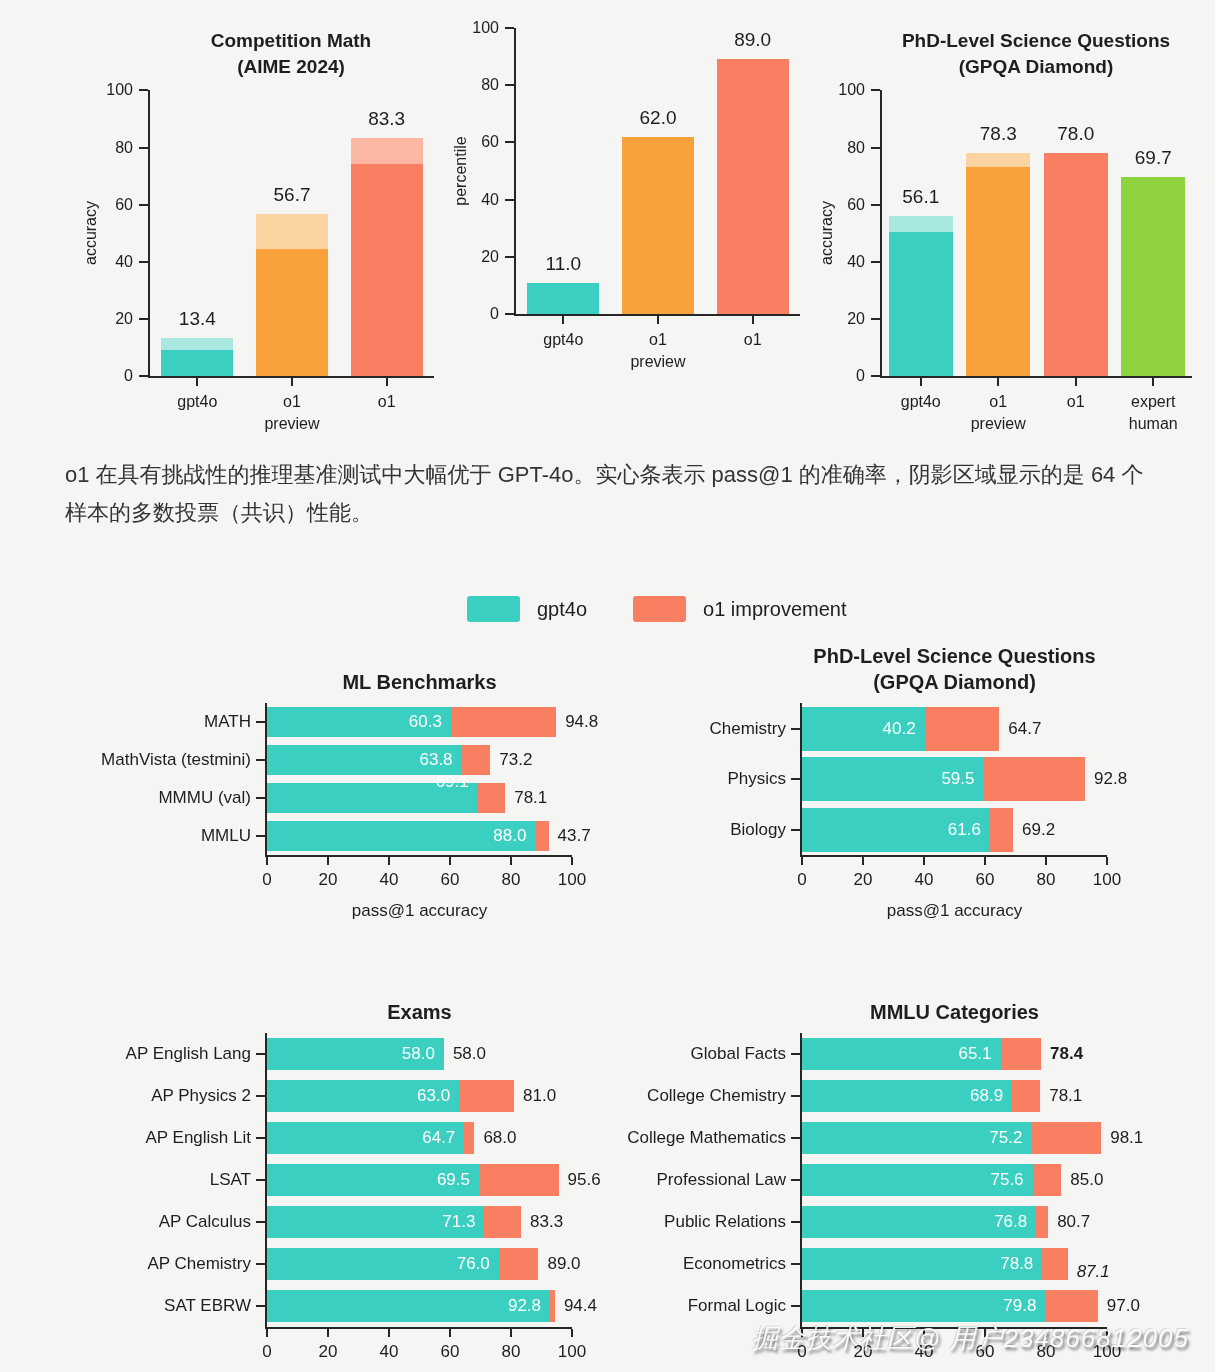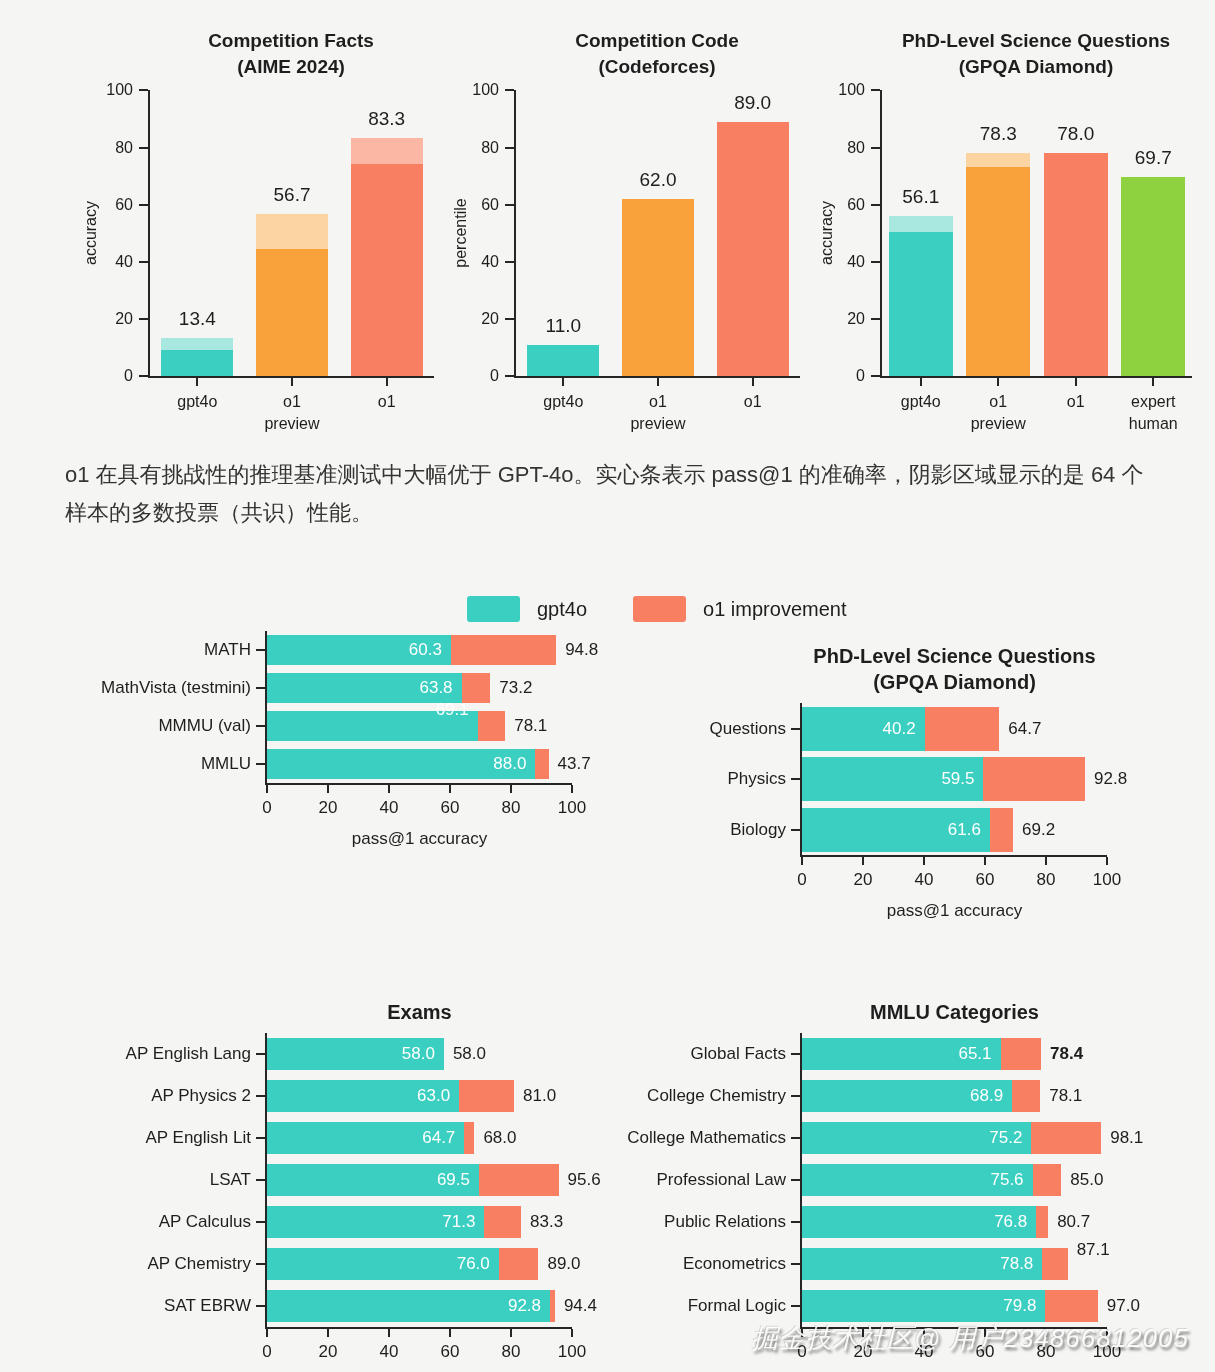--- a/index.html
+++ b/index.html
@@ -65,21 +65,21 @@
     white-space:nowrap;
     font-style:italic;
   }
 </style>
 </head>
 <body>
 
 <div class="top-row">
   <div class="vchart" id="vchart-0" style="width: 356px;">
       <div class="vc-title" style="margin-left: 70px; width: 286px;">
-        <div>Competition Facts</div>
+        <div>Competition Math</div>
         <div>(AIME 2024)</div>
       </div>
       <div class="vc-stage" style="height: 348px;">
         <div class="plot-area" style="left: 70px; top: 0px; width: 286px; height: 288px;">
           <div style="position: absolute; left: 11.3333px; bottom: 0px; width: 72px; height: 38.324px; background: rgb(169, 232, 225);">
             <div style="position: absolute; left: 0px; right: 0px; bottom: 0px; height: 26.598px; background: rgb(59, 207, 193);"></div>
           </div>
           <div class="bar-value-label" style="position: absolute; left: 47.3333px; bottom: 46.324px; transform: translateX(-50%);">13.4</div>
           <div style="position: absolute; left: 106px; bottom: 0px; width: 72px; height: 162.162px; background: rgb(251, 212, 162);">
             <div style="position: absolute; left: 0px; right: 0px; bottom: 0px; height: 127.556px; background: rgb(249, 162, 59);"></div>
@@ -106,24 +106,20 @@
         <div class="tick-mark" style="left: 118.333px; top: 288px; width: 2px; height: 8px;"></div>
         <div class="x-tick-label" style="position: absolute; left: 119.333px; top: 301px; transform: translateX(-50%); text-align: center;">gpt4o</div>
         <div class="tick-mark" style="left: 213px; top: 288px; width: 2px; height: 8px;"></div>
         <div class="x-tick-label" style="position: absolute; left: 214px; top: 301px; transform: translateX(-50%); text-align: center;">o1
 preview</div>
         <div class="tick-mark" style="left: 307.667px; top: 288px; width: 2px; height: 8px;"></div>
         <div class="x-tick-label" style="position: absolute; left: 308.667px; top: 301px; transform: translateX(-50%); text-align: center;">o1</div>
       </div>
     </div>
   <div class="vchart" id="vchart-1" style="width: 352px;">
-      <div class="vc-title" style="margin-left: 66px; width: 286px;">
-        <div>Competition Code</div>
-        <div>(Codeforces)</div>
-      </div>
       <div class="vc-stage" style="height: 348px;">
         <div class="plot-area" style="left: 66px; top: 0px; width: 286px; height: 288px;">
           <div style="position: absolute; left: 11.3333px; bottom: 0px; width: 72px; height: 31.46px; background: rgb(59, 207, 193);">
             <div style="position: absolute; left: 0px; right: 0px; bottom: 0px; height: 31.46px; background: rgb(59, 207, 193);"></div>
           </div>
           <div class="bar-value-label" style="position: absolute; left: 47.3333px; bottom: 39.46px; transform: translateX(-50%);">11.0</div>
           <div style="position: absolute; left: 106px; bottom: 0px; width: 72px; height: 177.32px; background: rgb(249, 162, 59);">
             <div style="position: absolute; left: 0px; right: 0px; bottom: 0px; height: 177.32px; background: rgb(249, 162, 59);"></div>
           </div>
           <div class="bar-value-label" style="position: absolute; left: 142px; bottom: 185.32px; transform: translateX(-50%);">62.0</div>
@@ -209,20 +205,23 @@
 
 <div class="legend">
   <span class="swatch" id="legend-swatch-0" style="background: rgb(59, 207, 193);"></span>
   <span class="legend-label">gpt4o</span>
   <span class="swatch group-gap" id="legend-swatch-1" style="background: rgb(248, 127, 97);"></span>
   <span class="legend-label">o1 improvement</span>
 </div>
 
 <div class="grid">
   <div class="hchart" id="hchart-3" style="width: 545px;">
+      <div class="hc-title" style="margin-left: 202px; width: 305px;">
+        <div>ML Benchmarks</div>
+      </div>
       <div class="hc-stage" style="height: 232px;">
         <div class="plot-area" style="left: 200px; top: 0px; width: 307px; height: 154px;">
           <div style="position: absolute; left: 0px; top: 4px; width: 183.915px; height: 30px; background: rgb(59, 207, 193);"></div>
           <div style="position: absolute; left: 183.915px; top: 4px; width: 105.225px; height: 30px; background: rgb(248, 127, 97);"></div>
           <div class="hbar-inside" style="left: 0px; width: 174.915px; top: 9px;">60.3</div>
           <div class="hbar-outside" style="left: 298.14px; top: 9px;">94.8</div>
           <div style="position: absolute; left: 0px; top: 42px; width: 194.59px; height: 30px; background: rgb(59, 207, 193);"></div>
           <div style="position: absolute; left: 194.59px; top: 42px; width: 28.67px; height: 30px; background: rgb(248, 127, 97);"></div>
           <div class="hbar-inside" style="left: 0px; width: 185.59px; top: 47px;">63.8</div>
           <div class="hbar-outside" style="left: 232.26px; top: 47px;">73.2</div>
@@ -271,21 +270,21 @@
           <div class="hbar-outside" style="left: 206.335px; top: 15.3333px;">64.7</div>
           <div style="position: absolute; left: 0px; top: 54px; width: 181.475px; height: 44px; background: rgb(59, 207, 193);"></div>
           <div style="position: absolute; left: 181.475px; top: 54px; width: 101.565px; height: 44px; background: rgb(248, 127, 97);"></div>
           <div class="hbar-inside" style="left: 0px; width: 172.475px; top: 66px;">59.5</div>
           <div class="hbar-outside" style="left: 292.04px; top: 66px;">92.8</div>
           <div style="position: absolute; left: 0px; top: 104.667px; width: 187.88px; height: 44px; background: rgb(59, 207, 193);"></div>
           <div style="position: absolute; left: 187.88px; top: 104.667px; width: 23.18px; height: 44px; background: rgb(248, 127, 97);"></div>
           <div class="hbar-inside" style="left: 0px; width: 178.88px; top: 116.667px;">61.6</div>
           <div class="hbar-outside" style="left: 220.06px; top: 116.667px;">69.2</div>
         </div>
-        <div class="hcat-label" style="left: 0px; width: 176px; top: 15.3333px;">Questions</div>
+        <div class="hcat-label" style="left: 0px; width: 176px; top: 15.3333px;">Chemistry</div>
         <div class="tick-mark" style="left: 181px; top: 24.3333px; width: 9px; height: 2px;"></div>
         <div class="hcat-label" style="left: 0px; width: 176px; top: 66px;">Physics</div>
         <div class="tick-mark" style="left: 181px; top: 75px; width: 9px; height: 2px;"></div>
         <div class="hcat-label" style="left: 0px; width: 176px; top: 116.667px;">Biology</div>
         <div class="tick-mark" style="left: 181px; top: 125.667px; width: 9px; height: 2px;"></div>
         <div class="tick-mark" style="left: 191px; top: 154px; width: 2px; height: 8px;"></div>
         <div class="x-tick-num" style="position: absolute; left: 192px; top: 167px; transform: translateX(-50%); font-size: 17px;">0</div>
         <div class="tick-mark" style="left: 252px; top: 154px; width: 2px; height: 8px;"></div>
         <div class="x-tick-num" style="position: absolute; left: 253px; top: 167px; transform: translateX(-50%); font-size: 17px;">20</div>
         <div class="tick-mark" style="left: 313px; top: 154px; width: 2px; height: 8px;"></div>
@@ -383,21 +382,21 @@
           <div style="position: absolute; left: 230.58px; top: 131px; width: 28.67px; height: 32px; background: rgb(248, 127, 97);"></div>
           <div class="hbar-inside" style="left: 0px; width: 221.58px; top: 137px;">75.6</div>
           <div class="hbar-outside" style="left: 268.25px; top: 137px;">85.0</div>
           <div style="position: absolute; left: 0px; top: 173px; width: 234.24px; height: 32px; background: rgb(59, 207, 193);"></div>
           <div style="position: absolute; left: 234.24px; top: 173px; width: 11.895px; height: 32px; background: rgb(248, 127, 97);"></div>
           <div class="hbar-inside" style="left: 0px; width: 225.24px; top: 179px;">76.8</div>
           <div class="hbar-outside" style="left: 255.135px; top: 179px;">80.7</div>
           <div style="position: absolute; left: 0px; top: 215px; width: 240.34px; height: 32px; background: rgb(59, 207, 193);"></div>
           <div style="position: absolute; left: 240.34px; top: 215px; width: 25.315px; height: 32px; background: rgb(248, 127, 97);"></div>
           <div class="hbar-inside" style="left: 0px; width: 231.34px; top: 221px;">78.8</div>
-          <div class="hbar-outside" style="left: 274.655px; top: 207px;">87.1</div>
+          <div class="hbar-outside" style="left: 274.655px; top: 229px; font-style: italic;">87.1</div>
           <div style="position: absolute; left: 0px; top: 257px; width: 243.39px; height: 32px; background: rgb(59, 207, 193);"></div>
           <div style="position: absolute; left: 243.39px; top: 257px; width: 52.46px; height: 32px; background: rgb(248, 127, 97);"></div>
           <div class="hbar-inside" style="left: 0px; width: 234.39px; top: 263px;">79.8</div>
           <div class="hbar-outside" style="left: 304.85px; top: 263px;">97.0</div>
         </div>
         <div class="hcat-label" style="left: 0px; width: 176px; top: 11px;">Global Facts</div>
         <div class="tick-mark" style="left: 181px; top: 20px; width: 9px; height: 2px;"></div>
         <div class="hcat-label" style="left: 0px; width: 176px; top: 53px;">College Chemistry</div>
         <div class="tick-mark" style="left: 181px; top: 62px; width: 9px; height: 2px;"></div>
         <div class="hcat-label" style="left: 0px; width: 176px; top: 95px;">College Mathematics</div>

